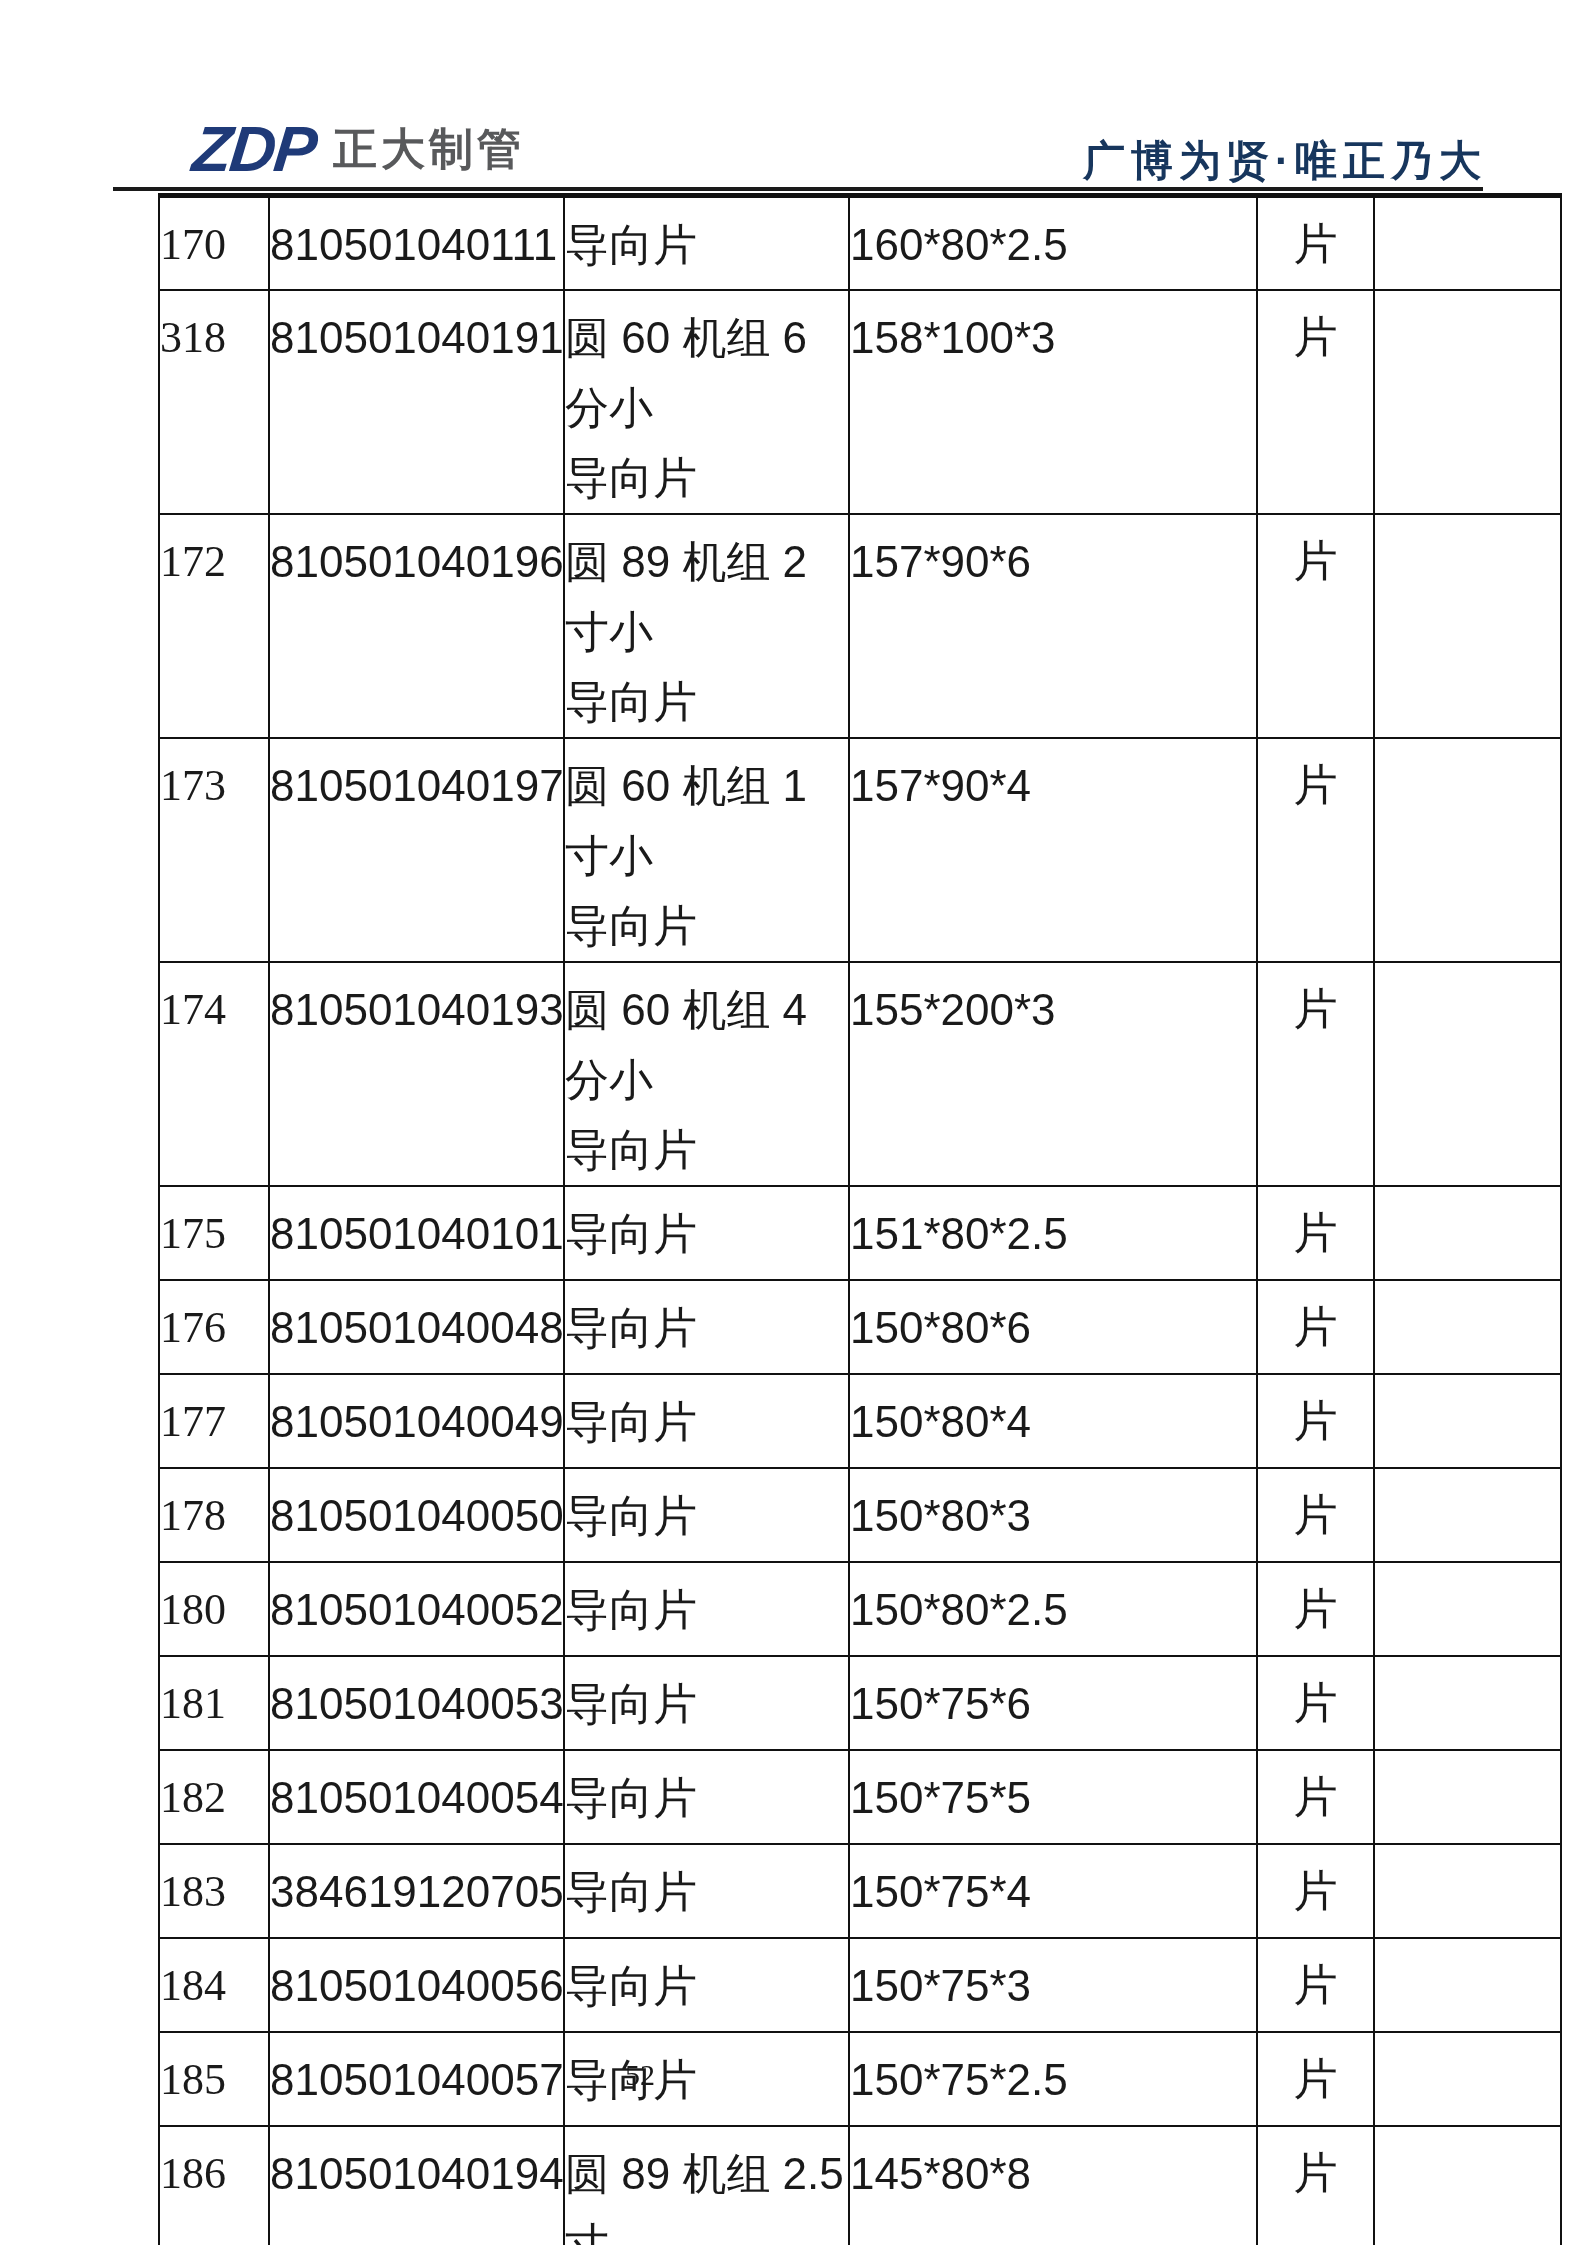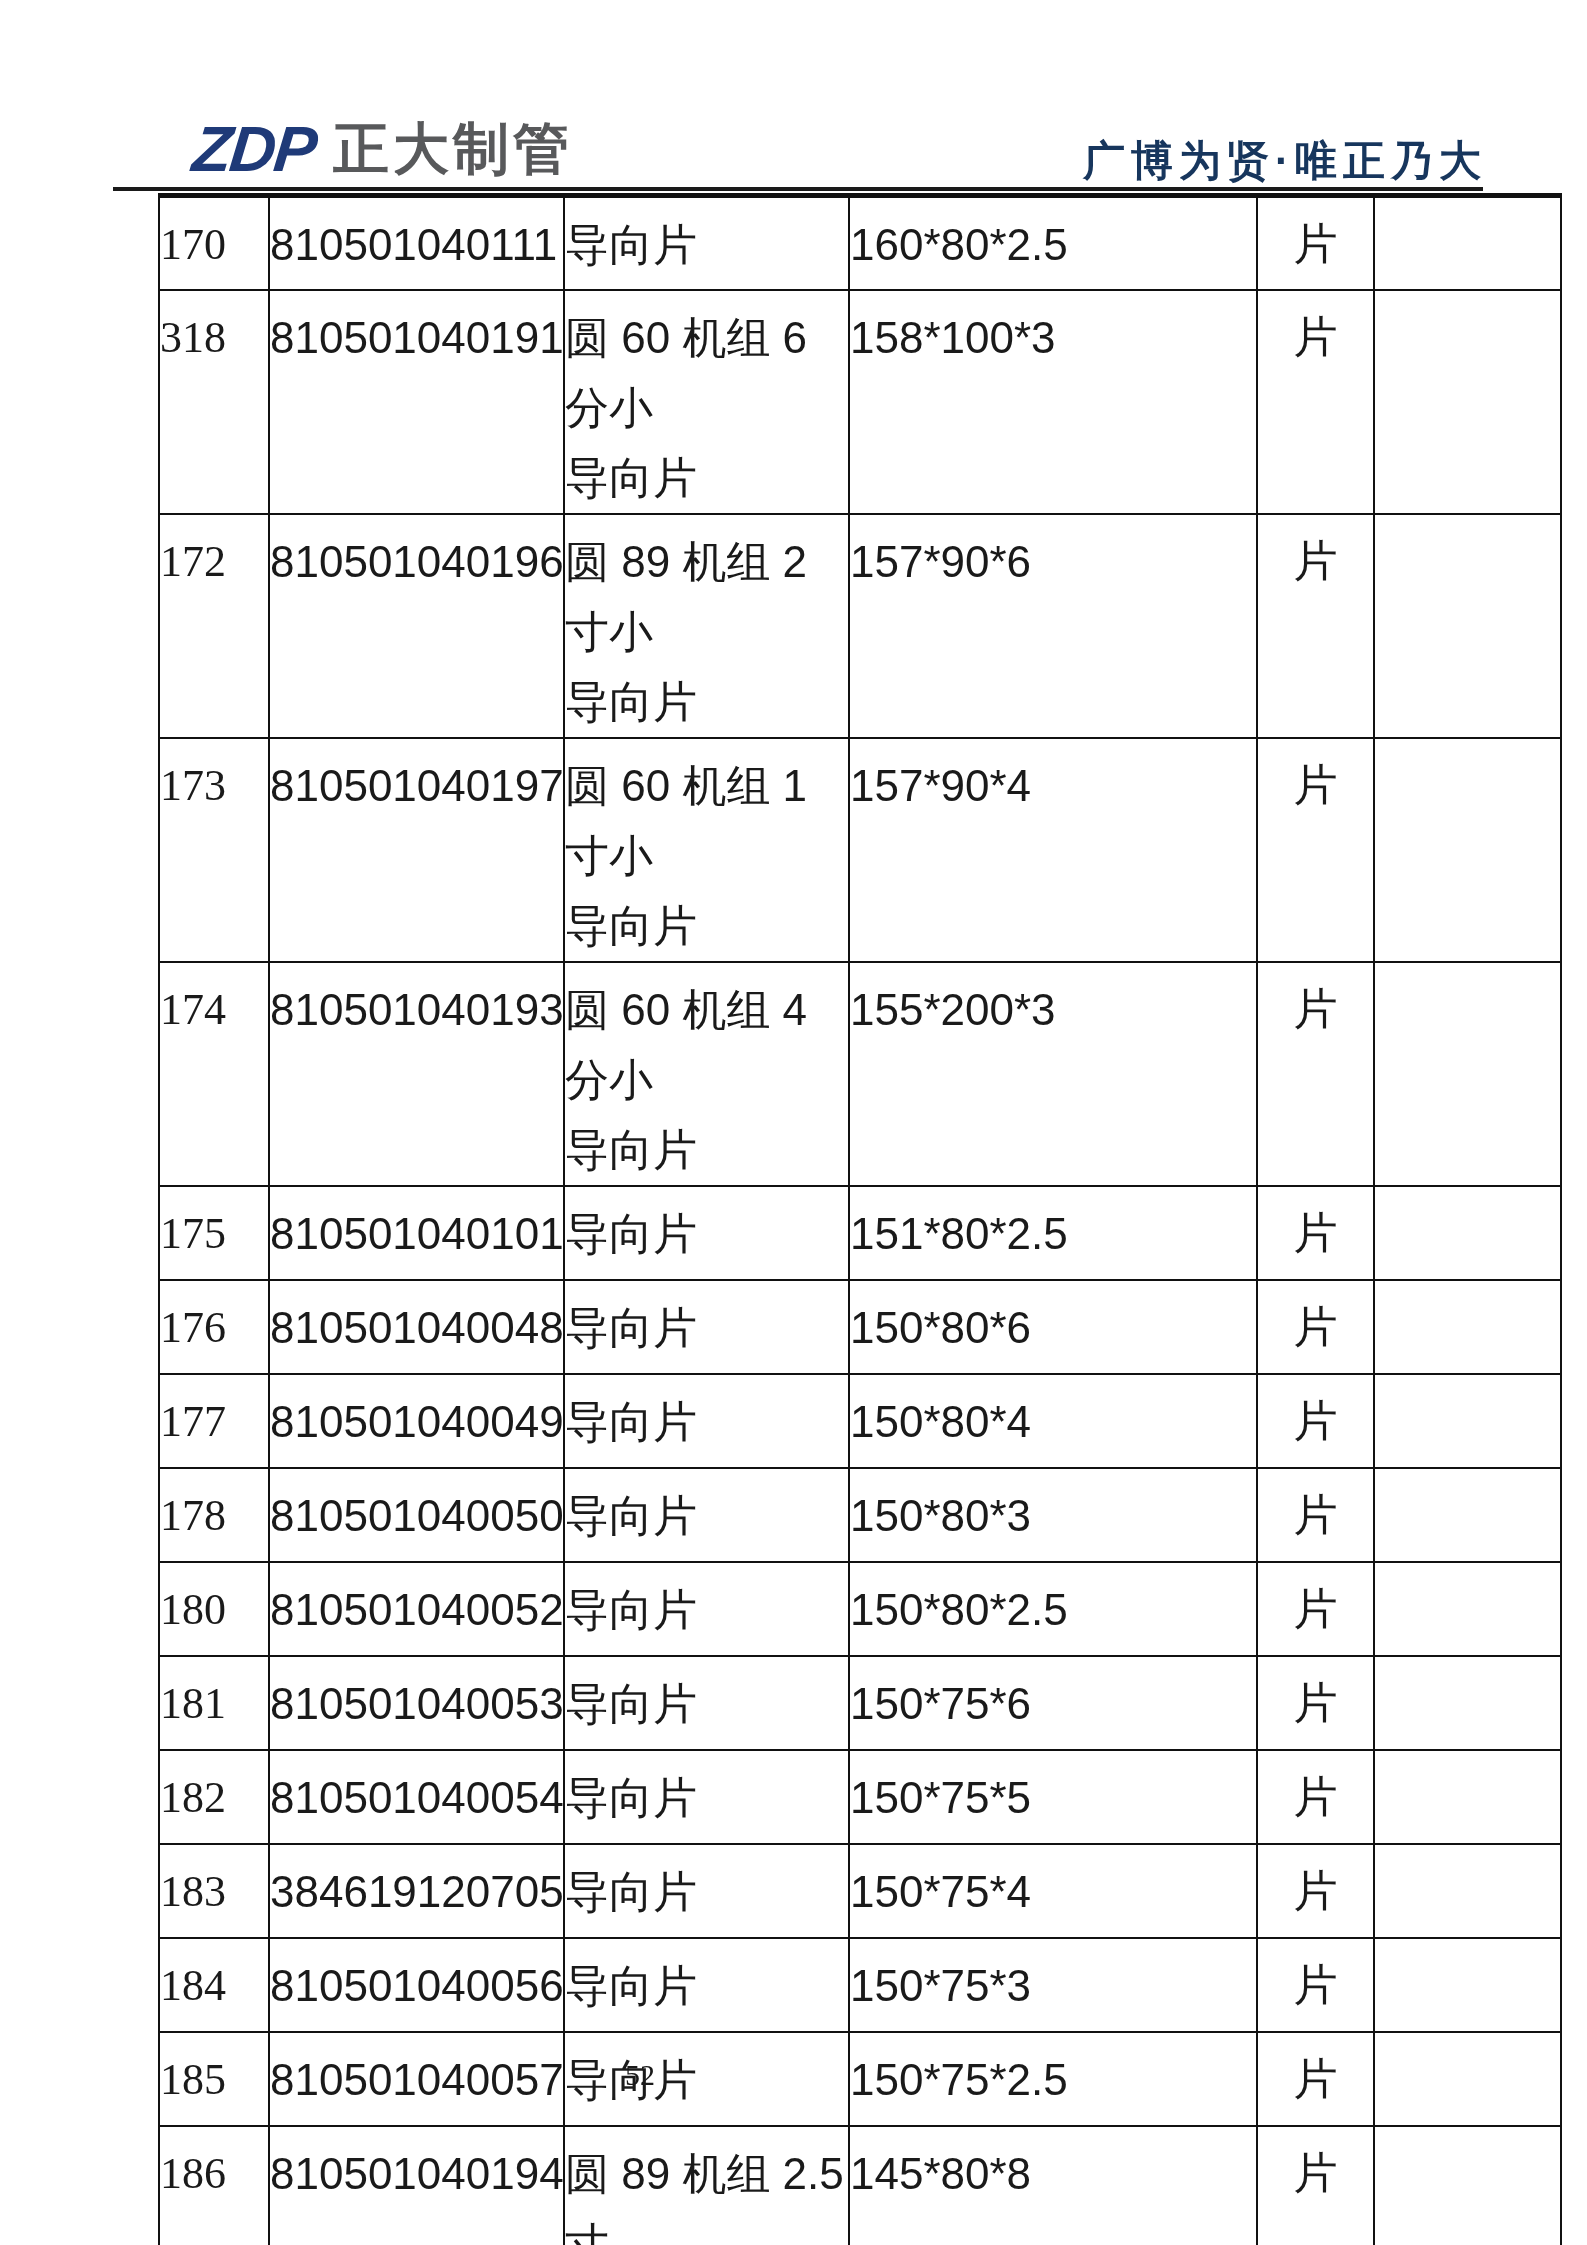--- a/index.html
+++ b/index.html
@@ -21,21 +21,21 @@
     font-family:"Liberation Sans",sans-serif;
     font-weight:bold;font-style:italic;
     font-size:64px;line-height:62px;
     letter-spacing:-2px;
     transform:skewX(-6deg);
   }
   .logo-cn{
     margin-left:18px;
     font-family:"Liberation Sans",sans-serif;
     font-weight:bold;
-    font-size:56px;line-height:62px;
+    font-size:44px;line-height:62px;
     letter-spacing:4px;
   }
   .slogan{
     position:absolute;right:100px;top:136px;
     font-family:Liberation Sans, sans-serif;
     font-weight:bold;
     font-size:42px;line-height:50px;
     letter-spacing:6px;
     white-space:nowrap;
   }

